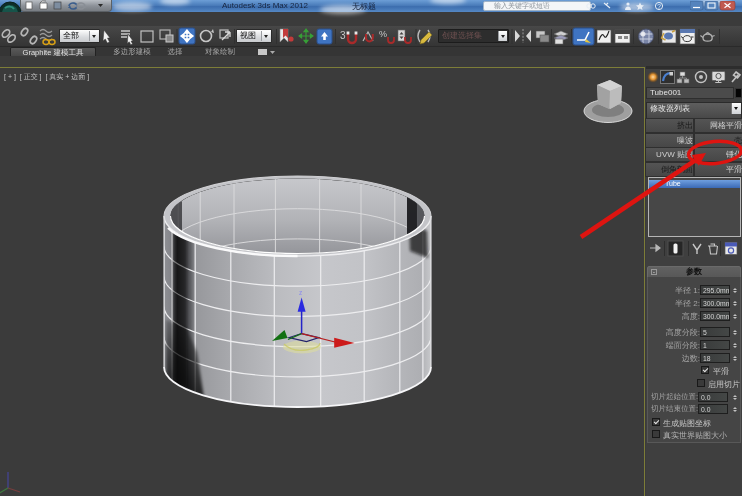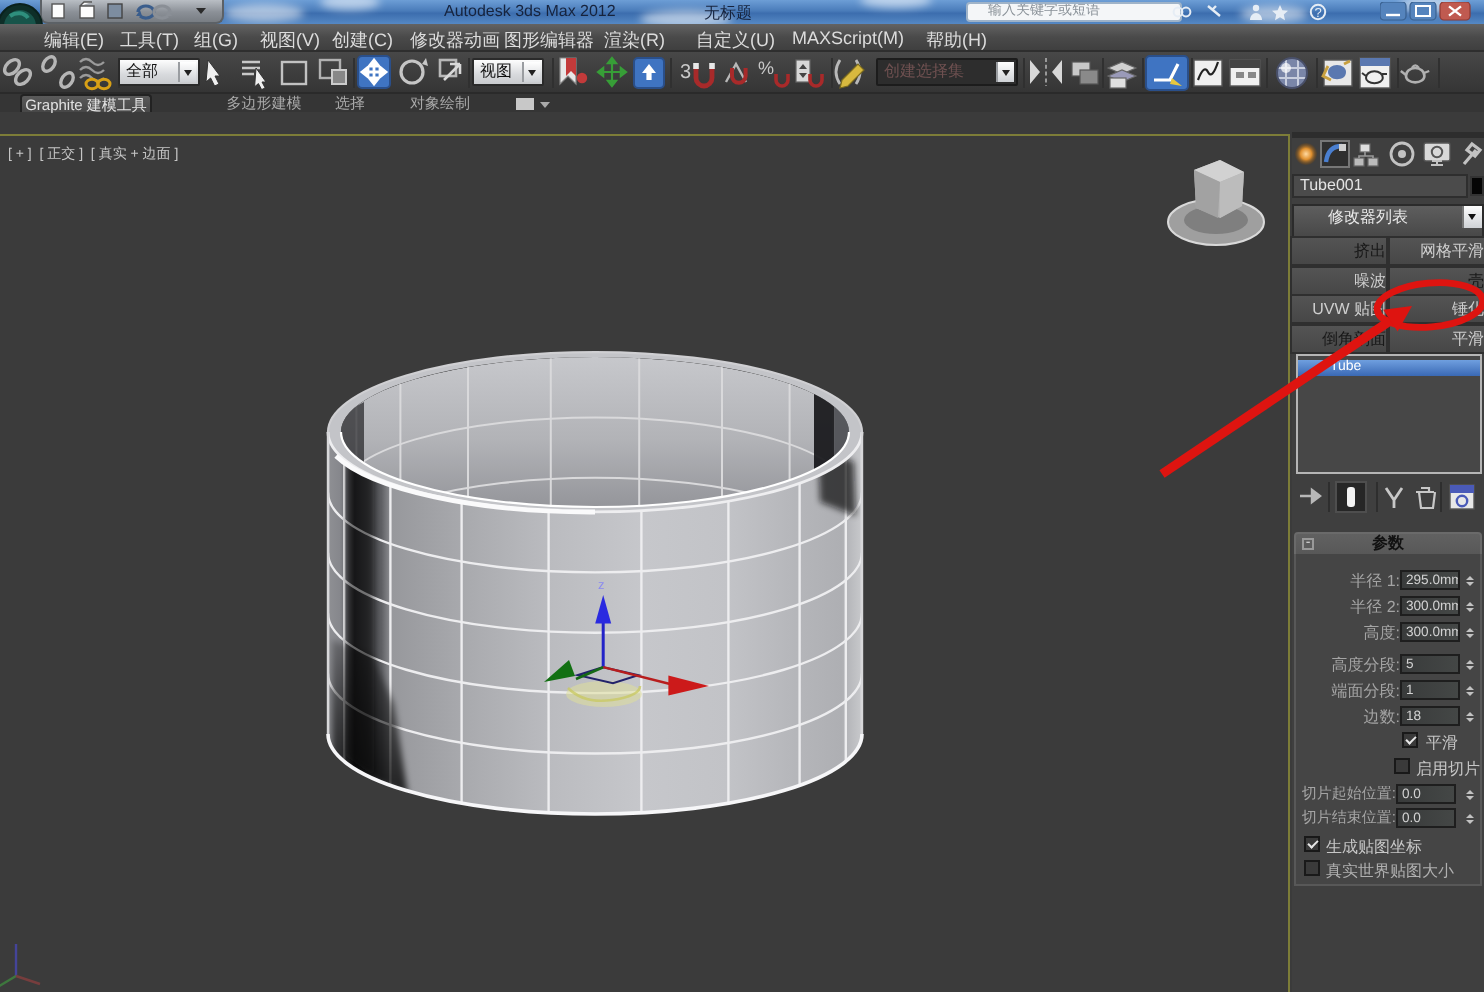--- a/index.html
+++ b/index.html
@@ -26,21 +26,21 @@
 .rtab.sel{background:linear-gradient(180deg,#5a5a5a,#484848);color:#e2e2e2;border:1px solid #222;border-bottom:none;border-radius:2px 2px 0 0}
 #ribrow{left:0;top:56px;width:742px;height:11px;background:#2f2f2f;border-bottom:1px solid #242424}
 #polylabel{position:absolute;left:2px;top:1px;font-size:7.5px;color:#b8b8b8;padding:0 3px;border:1px solid #4a4a4a;border-radius:2px;line-height:8px}
 
 #viewport{left:0;top:67px;width:645px;height:429px;background:#3b3b3b;border-top:1px solid #7d7d38;border-right:1px solid #7d7d38}
 #vplabel{position:absolute;left:4px;top:4px;font-size:7px;color:#c6c6c6;letter-spacing:0px;white-space:nowrap}
 
 #panel{left:646px;top:66px;width:96px;height:430px;background:#3f3f3f}
 #objname{position:absolute;left:0;top:21px;width:88px;height:12px;background:#4b4b4b;border:1px solid #2e2e2e;color:#e4e4e4;font-size:8px;line-height:10px;padding-left:3px}
 #objcolor{position:absolute;left:89px;top:22px;width:7px;height:10px;background:#050505;border:1px solid #333}
-#modlist{position:absolute;left:0;top:36px;width:96px;height:18px;background:linear-gradient(180deg,#5e5e5e,#474747);border:1px solid #2b2b2b;color:#e8e8e8;font-size:8px;line-height:11px;padding-left:17px}
+#modlist{position:absolute;left:0;top:36px;width:96px;height:18px;background:linear-gradient(180deg,#5e5e5e,#474747);border:1px solid #2b2b2b;color:#e8e8e8;font-size:8px;line-height:11px;padding-left:3px}
 #modlist .dd{position:absolute;right:0px;top:0px;width:10px;height:11px;background:linear-gradient(180deg,#fdfdfd,#cfd2d6);border-left:1px solid #777}
 #modlist .dd:after{content:"";position:absolute;left:2px;top:4px;border:2.5px solid transparent;border-top:3.5px solid #111}
 .mbtn{position:absolute;width:49px;height:15px;background:linear-gradient(180deg,#545454,#474747);border:1px solid #2f2f2f;font-size:8px;text-align:right;line-height:14px;color:#cfcfcf;white-space:nowrap;overflow:hidden}
 .mbtn.dis{color:#181818}
 #stack{position:absolute;left:2px;top:111px;width:93px;height:60px;background:#474747;border:1px solid #b5b5b5}
 #stackrow{position:absolute;left:0px;top:2px;width:91px;height:8px;background:linear-gradient(180deg,#6f9fdf,#3a69b5);color:#fff;font-size:7px;line-height:8px;padding-left:16px}
 #rollhdr{position:absolute;left:1px;top:200px;width:94px;height:26px;background:linear-gradient(180deg,#616161,#4b4b4b);border:1px solid #6a6a6a;border-radius:2px 2px 0 0;color:#111;font-size:8px;font-weight:bold;text-align:center;line-height:10px}
 #rollhdr .mm{position:absolute;left:3px;top:2px;width:6px;height:6px;border:1px solid #999;color:#ddd;font-size:7px;line-height:4px;text-align:center;font-weight:normal}
 #rollbody{position:absolute;left:1px;top:211px;width:94px;height:166px;background:#454545;border:1px solid #585858;border-top:none}
 .plabel{position:absolute;font-size:8px;color:#a4a4a4;text-align:right;white-space:nowrap}
@@ -96,34 +96,20 @@
     <rect x="18" y="2" width="7" height="5" fill="none" stroke="#fff" stroke-width="1"></rect>
     <path d="M34.5 2.2l6 4.6M40.5 2.2l-6 4.6" stroke="#fff" stroke-width="1.2"></path>
   </svg>
   <svg class="abs" style="left:0;top:0" width="24" height="12">
     <circle cx="10" cy="13" r="11" fill="#0e2e28" stroke="#0a211d" stroke-width="1"></circle>
     <circle cx="10" cy="13" r="8" fill="#17544a"></circle>
     <path d="M5 8c3-2 7-2 9 1" stroke="#2e8f7d" stroke-width="2" fill="none"></path>
   </svg>
 </div>
 
-<div class="abs" id="menubar">
-  <span class="mi" style="left:22px">编辑(E)</span>
-  <span class="mi" style="left:60px">工具(T)</span>
-  <span class="mi" style="left:97px">组(G)</span>
-  <span class="mi" style="left:130px">视图(V)</span>
-  <span class="mi" style="left:166px">创建(C)</span>
-  <span class="mi" style="left:205px">修改器</span>
-  <span class="mi" style="left:232px">动画</span>
-  <span class="mi" style="left:252px">图形编辑器</span>
-  <span class="mi" style="left:302px">渲染(R)</span>
-  <span class="mi" style="left:348px">自定义(U)</span>
-  <span class="mi" style="left:396px">MAXScript(M)</span>
-  <span class="mi" style="left:463px">帮助(H)</span>
-</div>
 
 <div class="abs" id="toolbar">
       <svg width="742" height="21" style="position:absolute;left:0;top:0" id="tbicons">
   <g stroke="#b6b6b6" fill="none" stroke-width="1.7">
     <ellipse cx="6" cy="7.5" rx="4.4" ry="2.8" transform="rotate(-45 6 7.5)"></ellipse>
     <ellipse cx="11.5" cy="12.5" rx="4.4" ry="2.8" transform="rotate(-45 11.5 12.5)"></ellipse>
     <ellipse cx="24.5" cy="6" rx="4" ry="2.6" transform="rotate(-55 24.5 6)"></ellipse>
     <ellipse cx="33.5" cy="14" rx="4" ry="2.6" transform="rotate(-55 33.5 14)"></ellipse>
   </g>
   <path d="M40 5q3-3 6 0t6 0M40 9q3-3 6 0t6 0M40 13q3-3 6 0t6 0" stroke="#9a9a9a" fill="none" stroke-width="1.2"></path>
@@ -192,21 +178,21 @@
   <g stroke="#303030" stroke-width="1">
           <path d="M59.5 3v15M177 3v15M234.5 3v15M276.5 3v15M335.5 3v15M416 3v15M512 3v15M551.5 3v15M571.5 3v15M596 3v15M633.5 3v15M658.5 3v15M699 3v15M719.5 3v15"></path>
         </g>
 </svg>
   <div class="combo" style="left:59px;top:3px;width:41px;height:14px;line-height:12px;padding-left:3px">全部<span class="cbar"></span></div>
   <div class="combo" style="left:236px;top:3px;width:36px;height:14px;line-height:12px;padding-left:3px">视图<span class="cbar"></span></div>
   <div class="combo" style="left:438px;top:3px;width:71px;height:14px;line-height:12px;padding-left:3px;background:#2d2d2d;border-color:#1c1c1c;color:#6e5050">创建选择集<span class="cbar"></span></div>
 </div>
 
 <div class="abs" id="ribtabs">
-  <div class="rtab sel" style="left:10px;width:66px">Graphite 建模工具</div>
+  <div class="rtab sel" style="left:10px;width:86px">Graphite 建模工具</div>
   <div class="rtab" style="left:112px;width:40px">多边形建模</div>
   <div class="rtab" style="left:162px;width:26px">选择</div>
   <div class="rtab" style="left:200px;width:40px">对象绘制</div>
   <svg style="position:absolute;left:258px;top:1px" width="20" height="8">
         <rect x="0" y="1" width="9" height="6" fill="#c8c8c8"></rect>
         <path d="M12 3l2.5 3 2.5-3z" fill="#aaa"></path>
       </svg>
 </div>
 
 <div class="abs" id="viewport">

